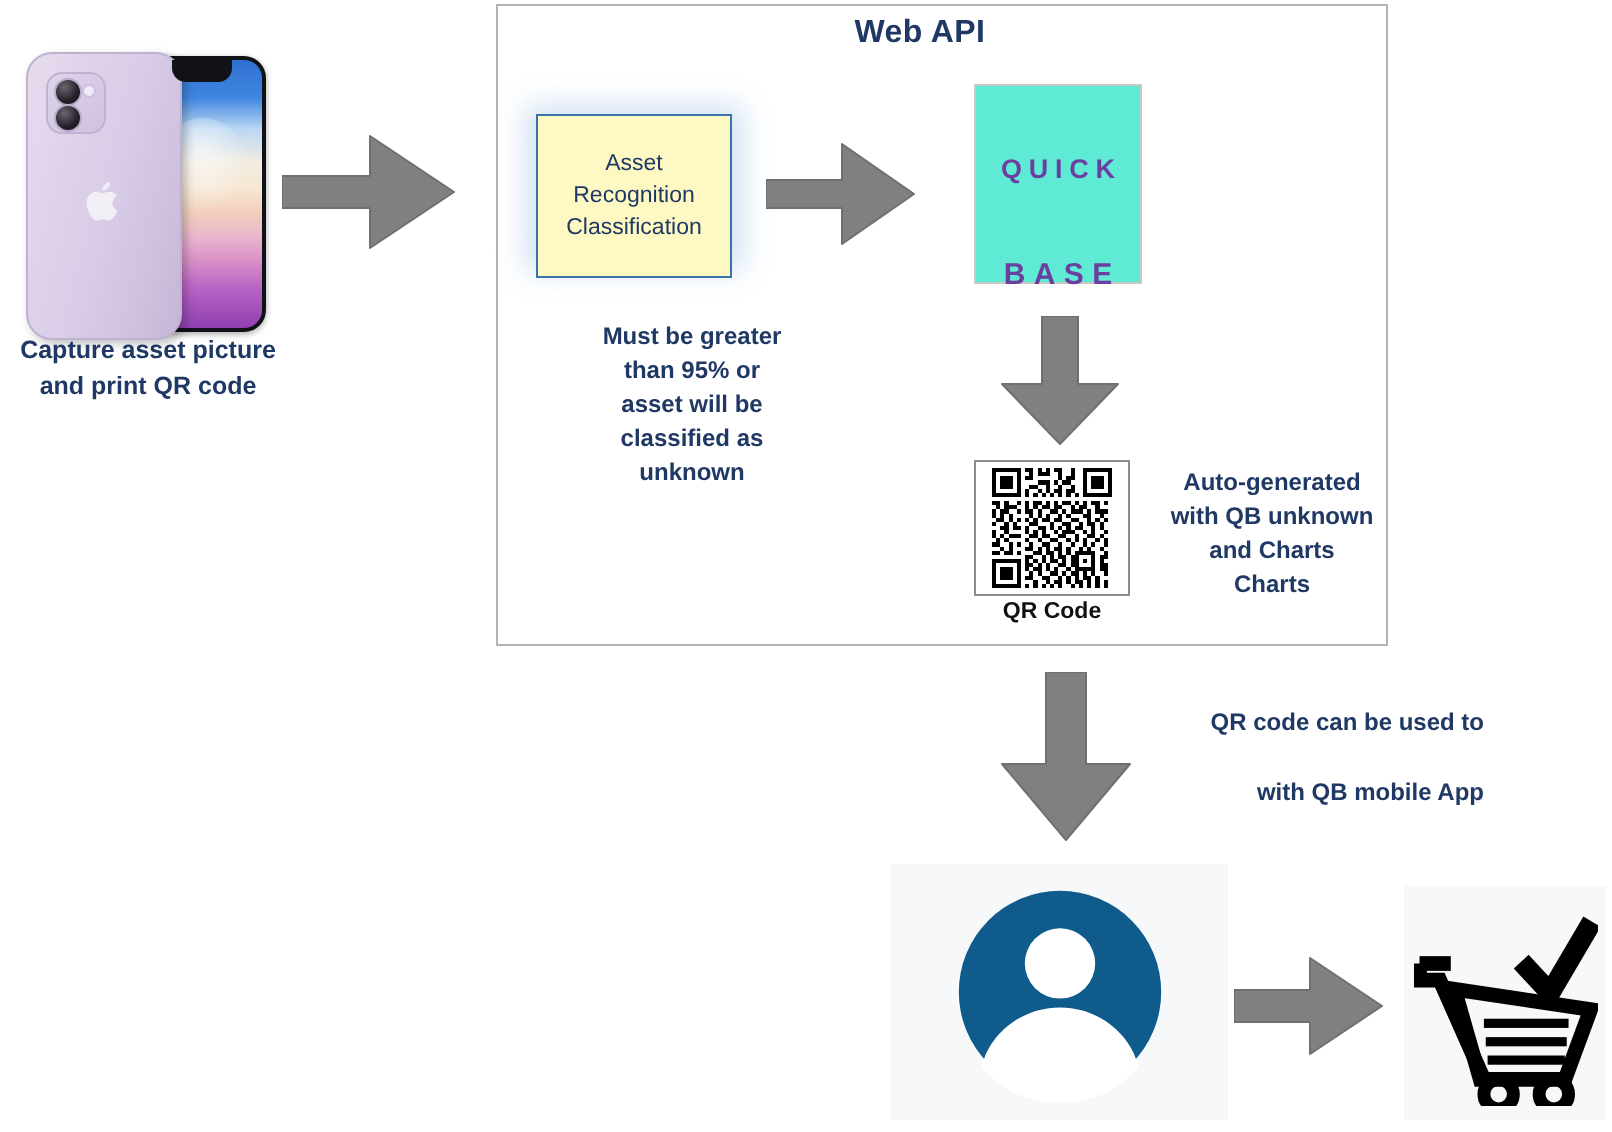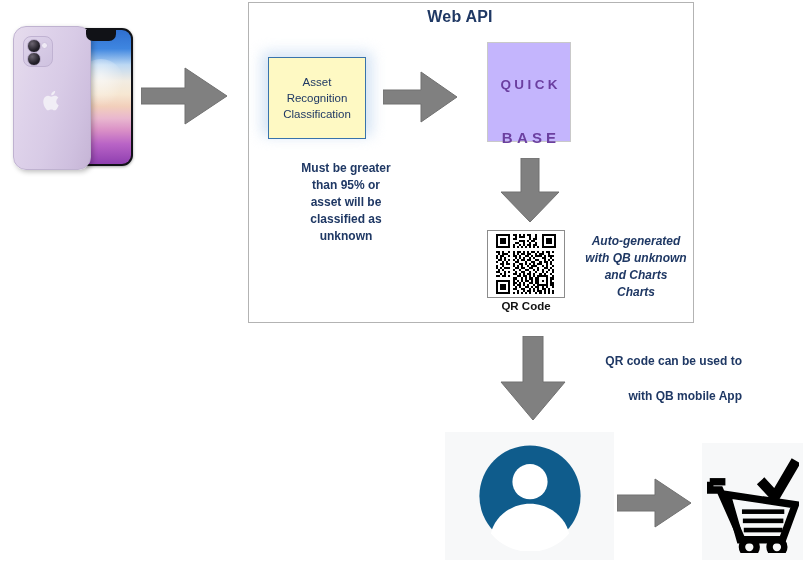--- a/index.html
+++ b/index.html
@@ -203,21 +203,21 @@
     line-height: 1.42;
     margin-left: 28px;
   }
 
   
   #qb-card {
     left: 487px;
     top: 42px;
     width: 84px;
     height: 100px;
-    background: #c4b5fd;
+    background: #5eead4;
     border: 1px solid #c9c9c9;
     box-sizing: border-box;
     display: flex;
     flex-direction: column;
     align-items: center;
     justify-content: center;
     gap: 36px;
   }
   #qb-mark { width: 56px; height: 33px; margin-bottom: 3px; }
   .qb-word {
@@ -254,21 +254,20 @@
   }
   #qr-note {
     left: 578px;
     top: 233px;
     width: 116px;
     text-align: center;
     font-size: 12px;
     font-weight: bold;
     color: #1f3864;
     line-height: 1.42;
-    font-style: italic;
   }
 
   
   #checkout-note {
     left: 578px;
     top: 353px;
     width: 164px;
     text-align: right;
     font-size: 12px;
     font-weight: bold;
@@ -319,20 +318,24 @@
       <div class="cam-module">
         <div class="cam-lens l1"></div>
         <div class="cam-lens l2"></div>
         <div class="cam-flash"></div>
       </div>
       <svg class="apple-logo" viewBox="0 0 24 28">
         <path fill="currentColor" d="M17.2 14.6c0-3 2.4-4.4 2.5-4.5-1.4-2-3.5-2.3-4.2-2.3-1.8-.2-3.5 1-4.4 1-.9 0-2.3-1-3.8-1-2 0-3.8 1.1-4.8 2.9-2 3.5-.5 8.7 1.5 11.6 1 1.4 2.1 3 3.6 2.9 1.4-.1 2-.9 3.7-.9 1.7 0 2.2.9 3.7.9 1.5 0 2.5-1.4 3.4-2.9 1.1-1.6 1.5-3.2 1.6-3.3-.1 0-3-1.2-3-4.4z"></path>
         <path fill="currentColor" d="M14.5 5.6c.8-1 1.3-2.3 1.2-3.6-1.2 0-2.6.8-3.4 1.7-.7.9-1.4 2.2-1.2 3.5 1.3.1 2.6-.7 3.4-1.6z"></path>
       </svg>
     </div>
+  </div>
+  <div class="abs" id="phone-caption">
+    <span>Capture asset picture</span><br>
+    <span>and print QR code</span>
   </div>
 
   <svg class="abs arrow-right" id="arrow-1" viewBox="0 0 88 68">
     <path d="M0 26 L44 26 L44 6 L86 34 L44 62 L44 42 L0 42 Z" fill="#808080" stroke="#707070" stroke-width="1" stroke-linejoin="round"></path>
   </svg>
 
   <div class="abs" id="asset-box-glow"></div>
   <div class="abs" id="asset-box">
     <div>
       <span>Asset</span><br>

